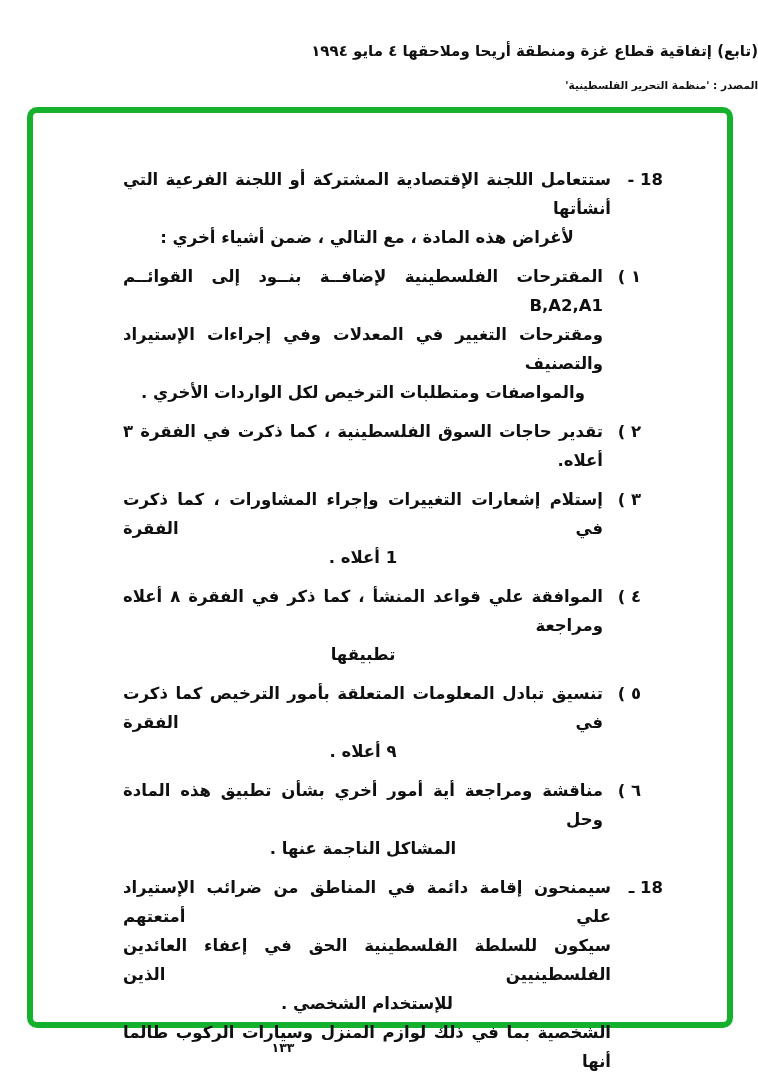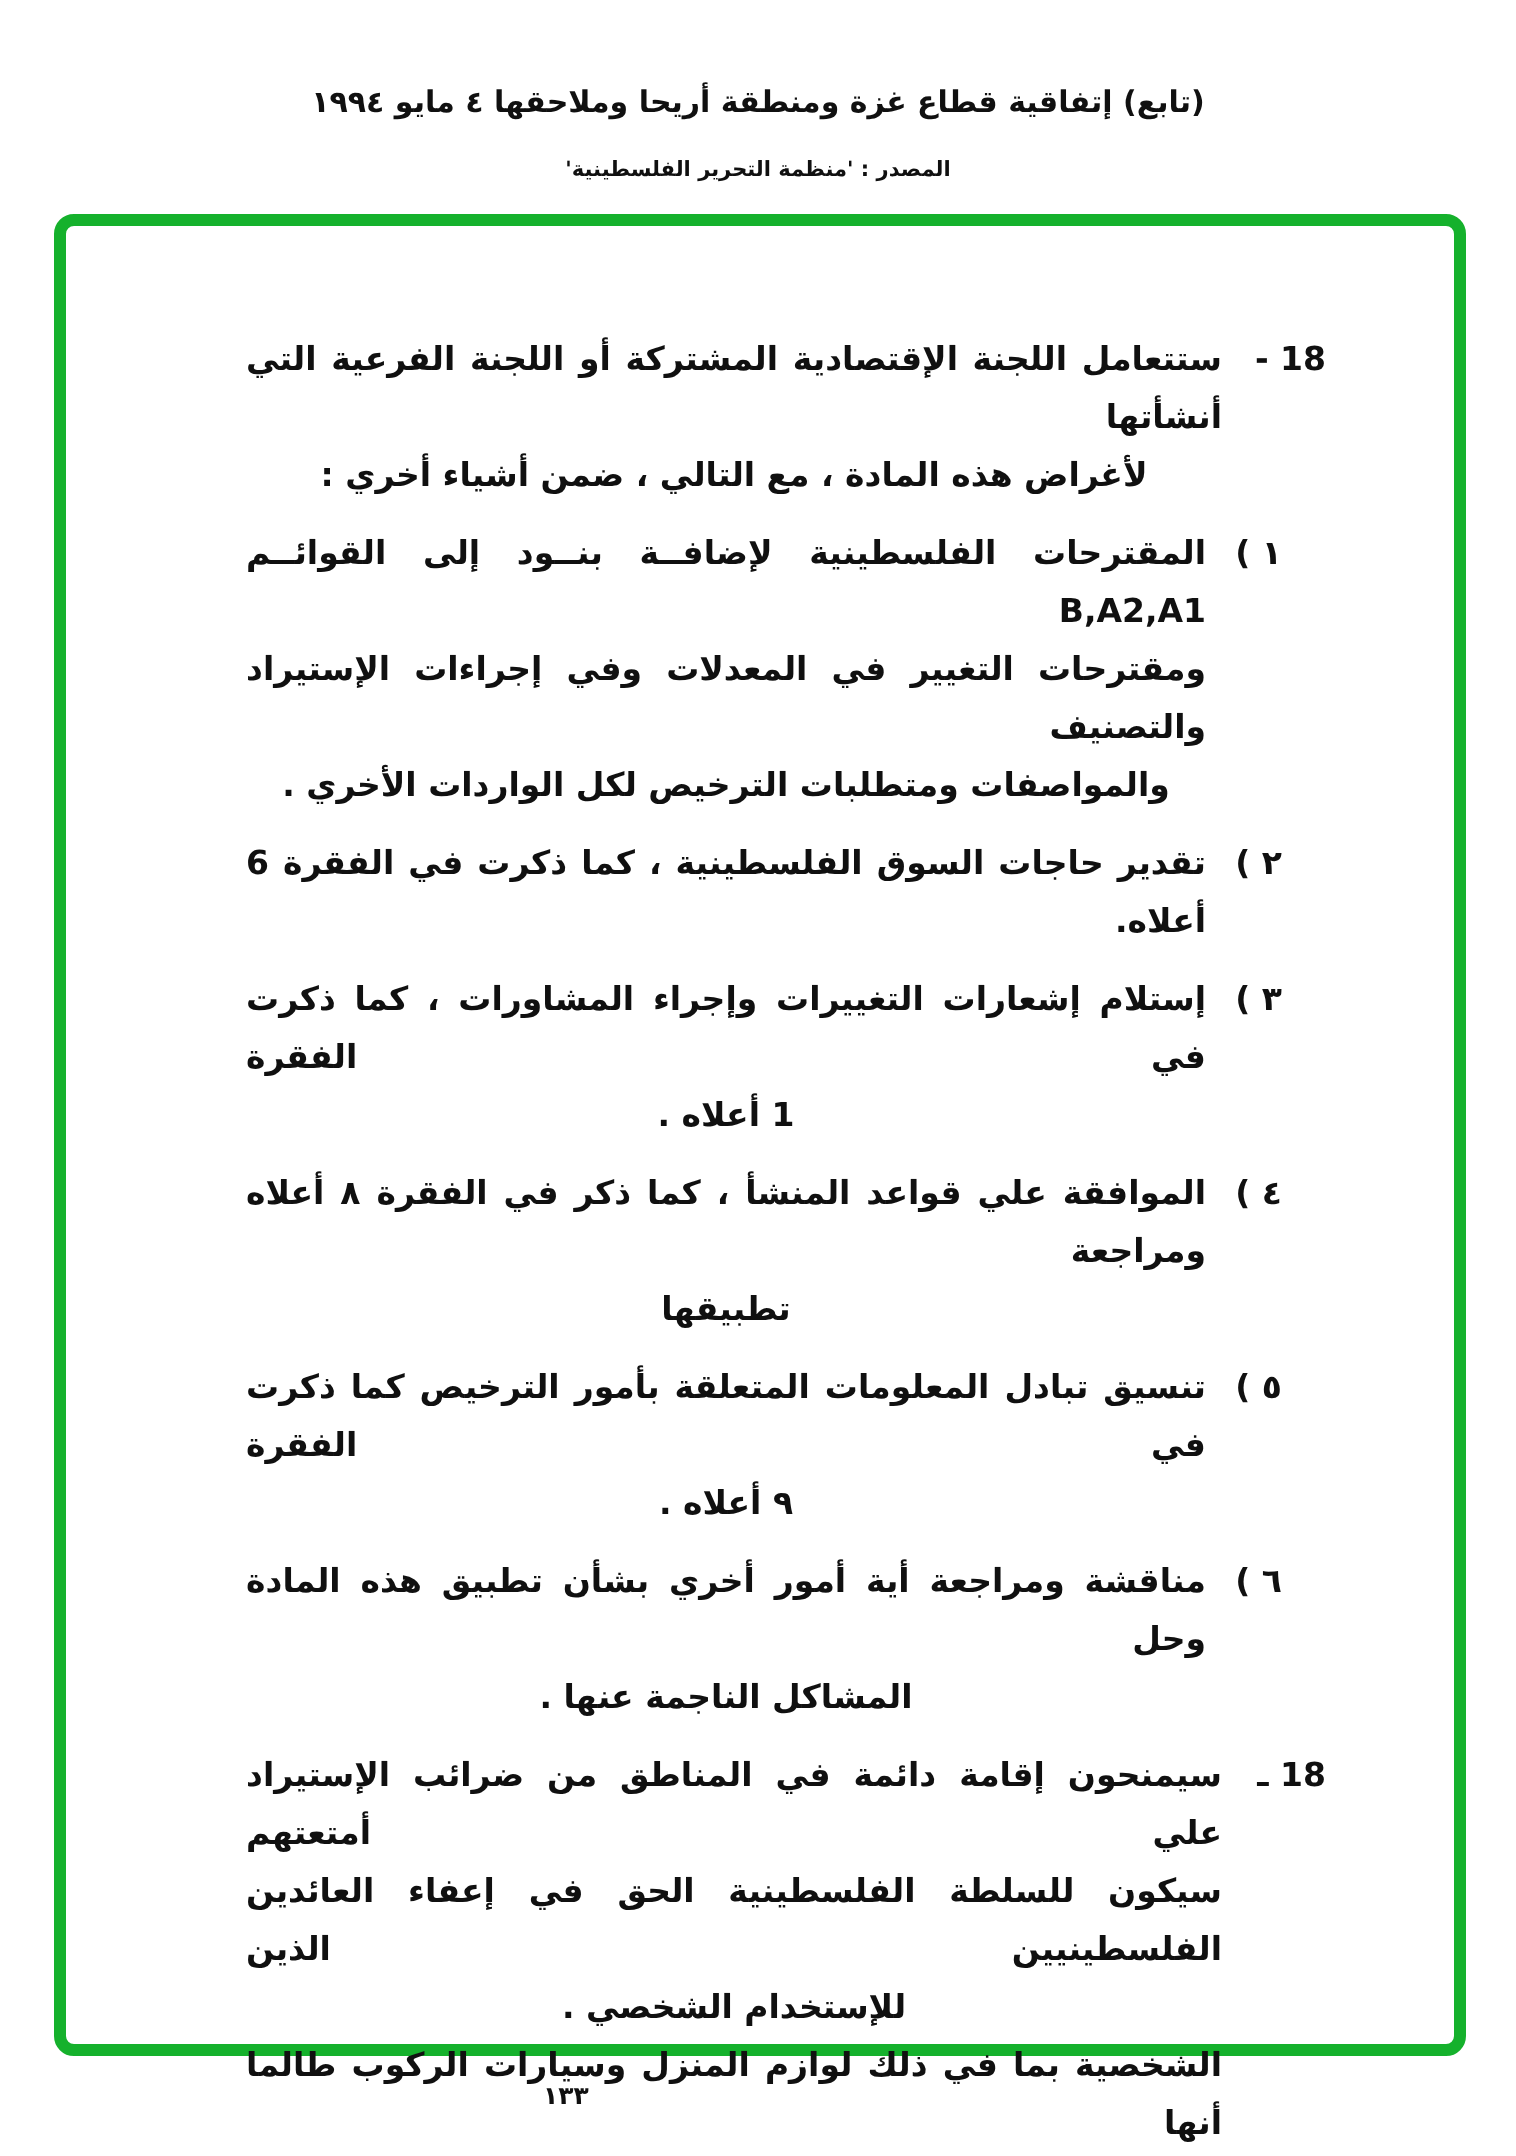--- a/index.html
+++ b/index.html
@@ -7,21 +7,21 @@
     width: 758px; height: 1078px;
     background: #ffffff;
     overflow: hidden;
   }
   body {
     font-family: "DejaVu Sans", "Liberation Sans", sans-serif;
     direction: rtl;
     color: #101010;
     position: relative;
   }
-  .header { text-align: center; }
+  .header { text-align: right; }
   .title {
     padding-top: 42px;
     font-size: 15px;
     font-weight: 700;
     letter-spacing: 0;
   }
   .source {
     margin-top: 19px;
     font-size: 10.5px;
     font-weight: 700;
@@ -79,21 +79,21 @@
         <div class="num">١ )</div>
         <div class="ptext">
           <div class="line j">المقترحات الفلسطينية لإضافــة بنــود إلى القوائــم B,A2,A1</div>
           <div class="line j">ومقترحات التغيير في المعدلات وفي إجراءات الإستيراد والتصنيف</div>
           <div class="line c">والمواصفات ومتطلبات الترخيص لكل الواردات الأخري .</div>
         </div>
       </div>
       <div class="para item">
         <div class="num">٢ )</div>
         <div class="ptext">
-          <div class="line j">تقدير حاجات السوق الفلسطينية ، كما ذكرت في الفقرة 6 أعلاه.</div>
+          <div class="line j">تقدير حاجات السوق الفلسطينية ، كما ذكرت في الفقرة ٣ أعلاه.</div>
         </div>
       </div>
       <div class="para item">
         <div class="num">٣ )</div>
         <div class="ptext">
           <div class="line j">إستلام إشعارات التغييرات وإجراء المشاورات ، كما ذكرت في الفقرة</div>
           <div class="line c">1 أعلاه .</div>
         </div>
       </div>
       <div class="para item">

